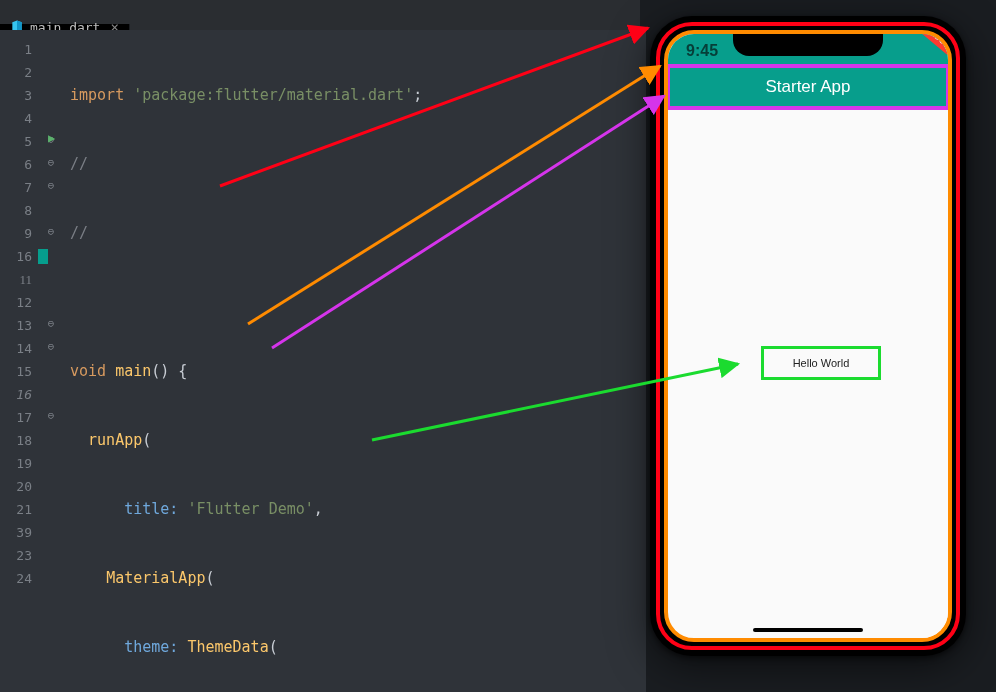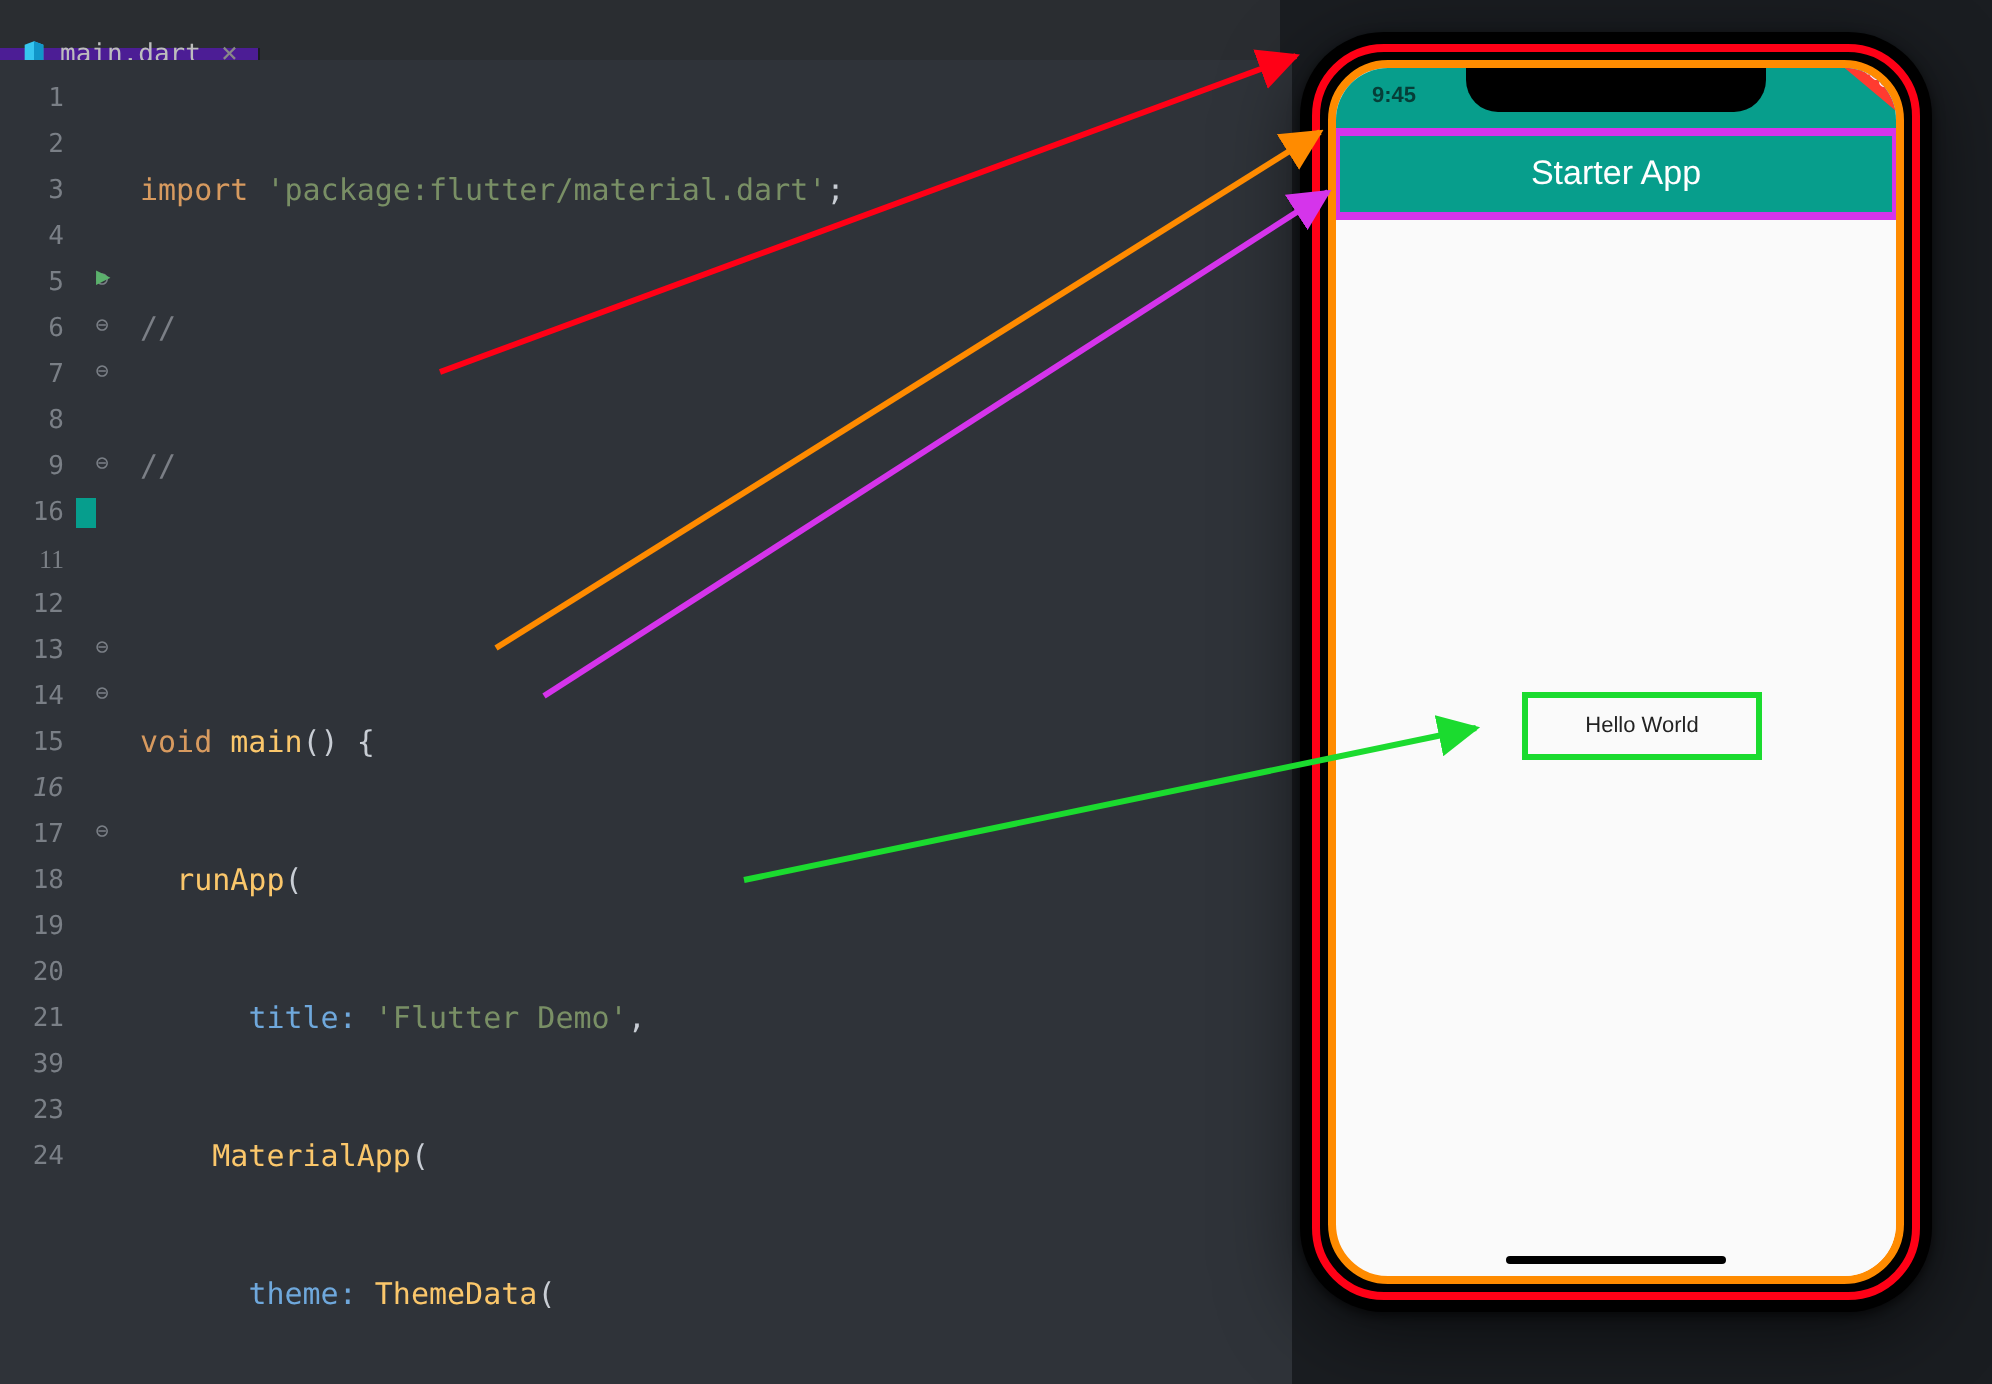--- a/index.html
+++ b/index.html
@@ -1,21 +1,21 @@
 <!DOCTYPE html>
 <html><head>
 <meta charset="utf-8">
 <style>
   * { box-sizing: border-box; margin: 0; padding: 0; }
   html, body { width: 996px; height: 692px; overflow: hidden; background: #1a1d21; font-family: "Menlo","Consolas",monospace; }
   .stage { position: relative; width: 996px; height: 692px; }
 
   
   .tabbar { position: absolute; left: 0; top: 0; height: 30px; width: 640px; background: #2a2d31; display: flex; align-items: stretch; }
-  .tab { display: flex; align-items: center; gap: 6px; padding: 0 10px; background: #4c1d95; border-right: 1px solid #1a1d21; font-size: 13px; color: #bdbdbd; margin-top: 24px; }
+  .tab { display: flex; align-items: center; gap: 6px; padding: 0 10px; background: #000000; border-right: 1px solid #1a1d21; font-size: 13px; color: #bdbdbd; margin-top: 24px; }
   .tab .dart-icon { width: 14px; height: 14px; }
   .tab .close { color: #888; font-size: 14px; margin-left: 4px; }
 
   
   .editor { position: absolute; left: 0; top: 30px; width: 996px; bottom: 0; background: #2f3339; }
   .gutter { position: absolute; left: 0; top: 0; width: 44px; bottom: 0; background: #2f3339; }
   .fold  { position: absolute; left: 44px; top: 0; width: 20px; bottom: 0; }
   .code  { position: absolute; left: 70px; top: 8px; right: 0; font-size: 15px; line-height: 23px; white-space: pre; }
   .ln { position: absolute; left: 0; width: 32px; text-align: right; color: #7a7f86; font-size: 13px; }
   .fold-glyph { position: absolute; left: 0; width: 14px; text-align: center; color: #7a7f86; font-size: 11px; cursor: pointer; }
@@ -30,21 +30,21 @@
   .tok-punc { color: #c8cdd4; }
   .runglyph { position:absolute; left:48px; color:#5bb16c; font-size:12px; }
 
   
   .phone-shadow { position:absolute; right: 0; top: 0; width: 350px; height: 692px; background:#1a1d21; }
   .phone { position: absolute; right: 30px; top: 16px; width: 316px; height: 640px; background: #000; border-radius: 42px; box-shadow: 0 10px 40px rgba(0,0,0,.55), 0 2px 6px rgba(0,0,0,.6); }
   .phone-inner { position:absolute; inset:6px; border:4px solid #ff0016; border-radius:36px; overflow:hidden; }
   .phone-inner2 { position:absolute; inset:4px; border:4px solid #ff8b00; border-radius:30px; overflow:hidden; background:#fafafa; }
   .notch { position:absolute; top:-4px; left:50%; transform:translateX(-50%); width:150px; height:26px; background:#000; border-bottom-left-radius:16px; border-bottom-right-radius:16px; z-index:5;}
   .statusbar { height:30px; background:#079e8c; position:relative; font-family:-apple-system, sans-serif; }
-  .stime { position:absolute; left:18px; top:8px; font-size:11px; font-weight:600; color:#063e38; }
+  .stime { position:absolute; left:18px; top:8px; font-size:16px; font-weight:600; color:#063e38; }
   .appbar { height:46px; background:#079e8c; border-top:4px solid #d534eb; border-bottom:4px solid #d534eb; border-left:4px solid #d534eb; border-right:4px solid #d534eb; display:flex; align-items:center; justify-content:center; color:#fff; font-family:-apple-system, sans-serif; font-size:17px; font-weight:500; box-sizing:border-box; margin:0 -2px;}
   .appbody { position:absolute; left:0; right:0; top:76px; bottom:0; background:#fafafa;margin-left:26px; }
   .hellobox { position:absolute; left:50%; top:48%; transform:translate(-50%,-50%); width:120px; height:34px; border:3px solid #1bdb2f; display:flex; align-items:center; justify-content:center; font-family:-apple-system, sans-serif; font-size:11px; color:#222; }
   .homeind { position:absolute; bottom:6px; left:50%; transform:translateX(-50%); width:110px; height:4px; border-radius:3px; background:#000; }
   .debug { position:absolute; top:-3px; right:-20px; width:60px; height:14px; background:#ff3b30; transform:rotate(40deg); font-size:8px; color:#fff; text-align:center; line-height:14px; font-family:sans-serif; z-index:6; }
 
   
   .overlay { position:absolute; inset:0; pointer-events:none; }
 
 </style>

